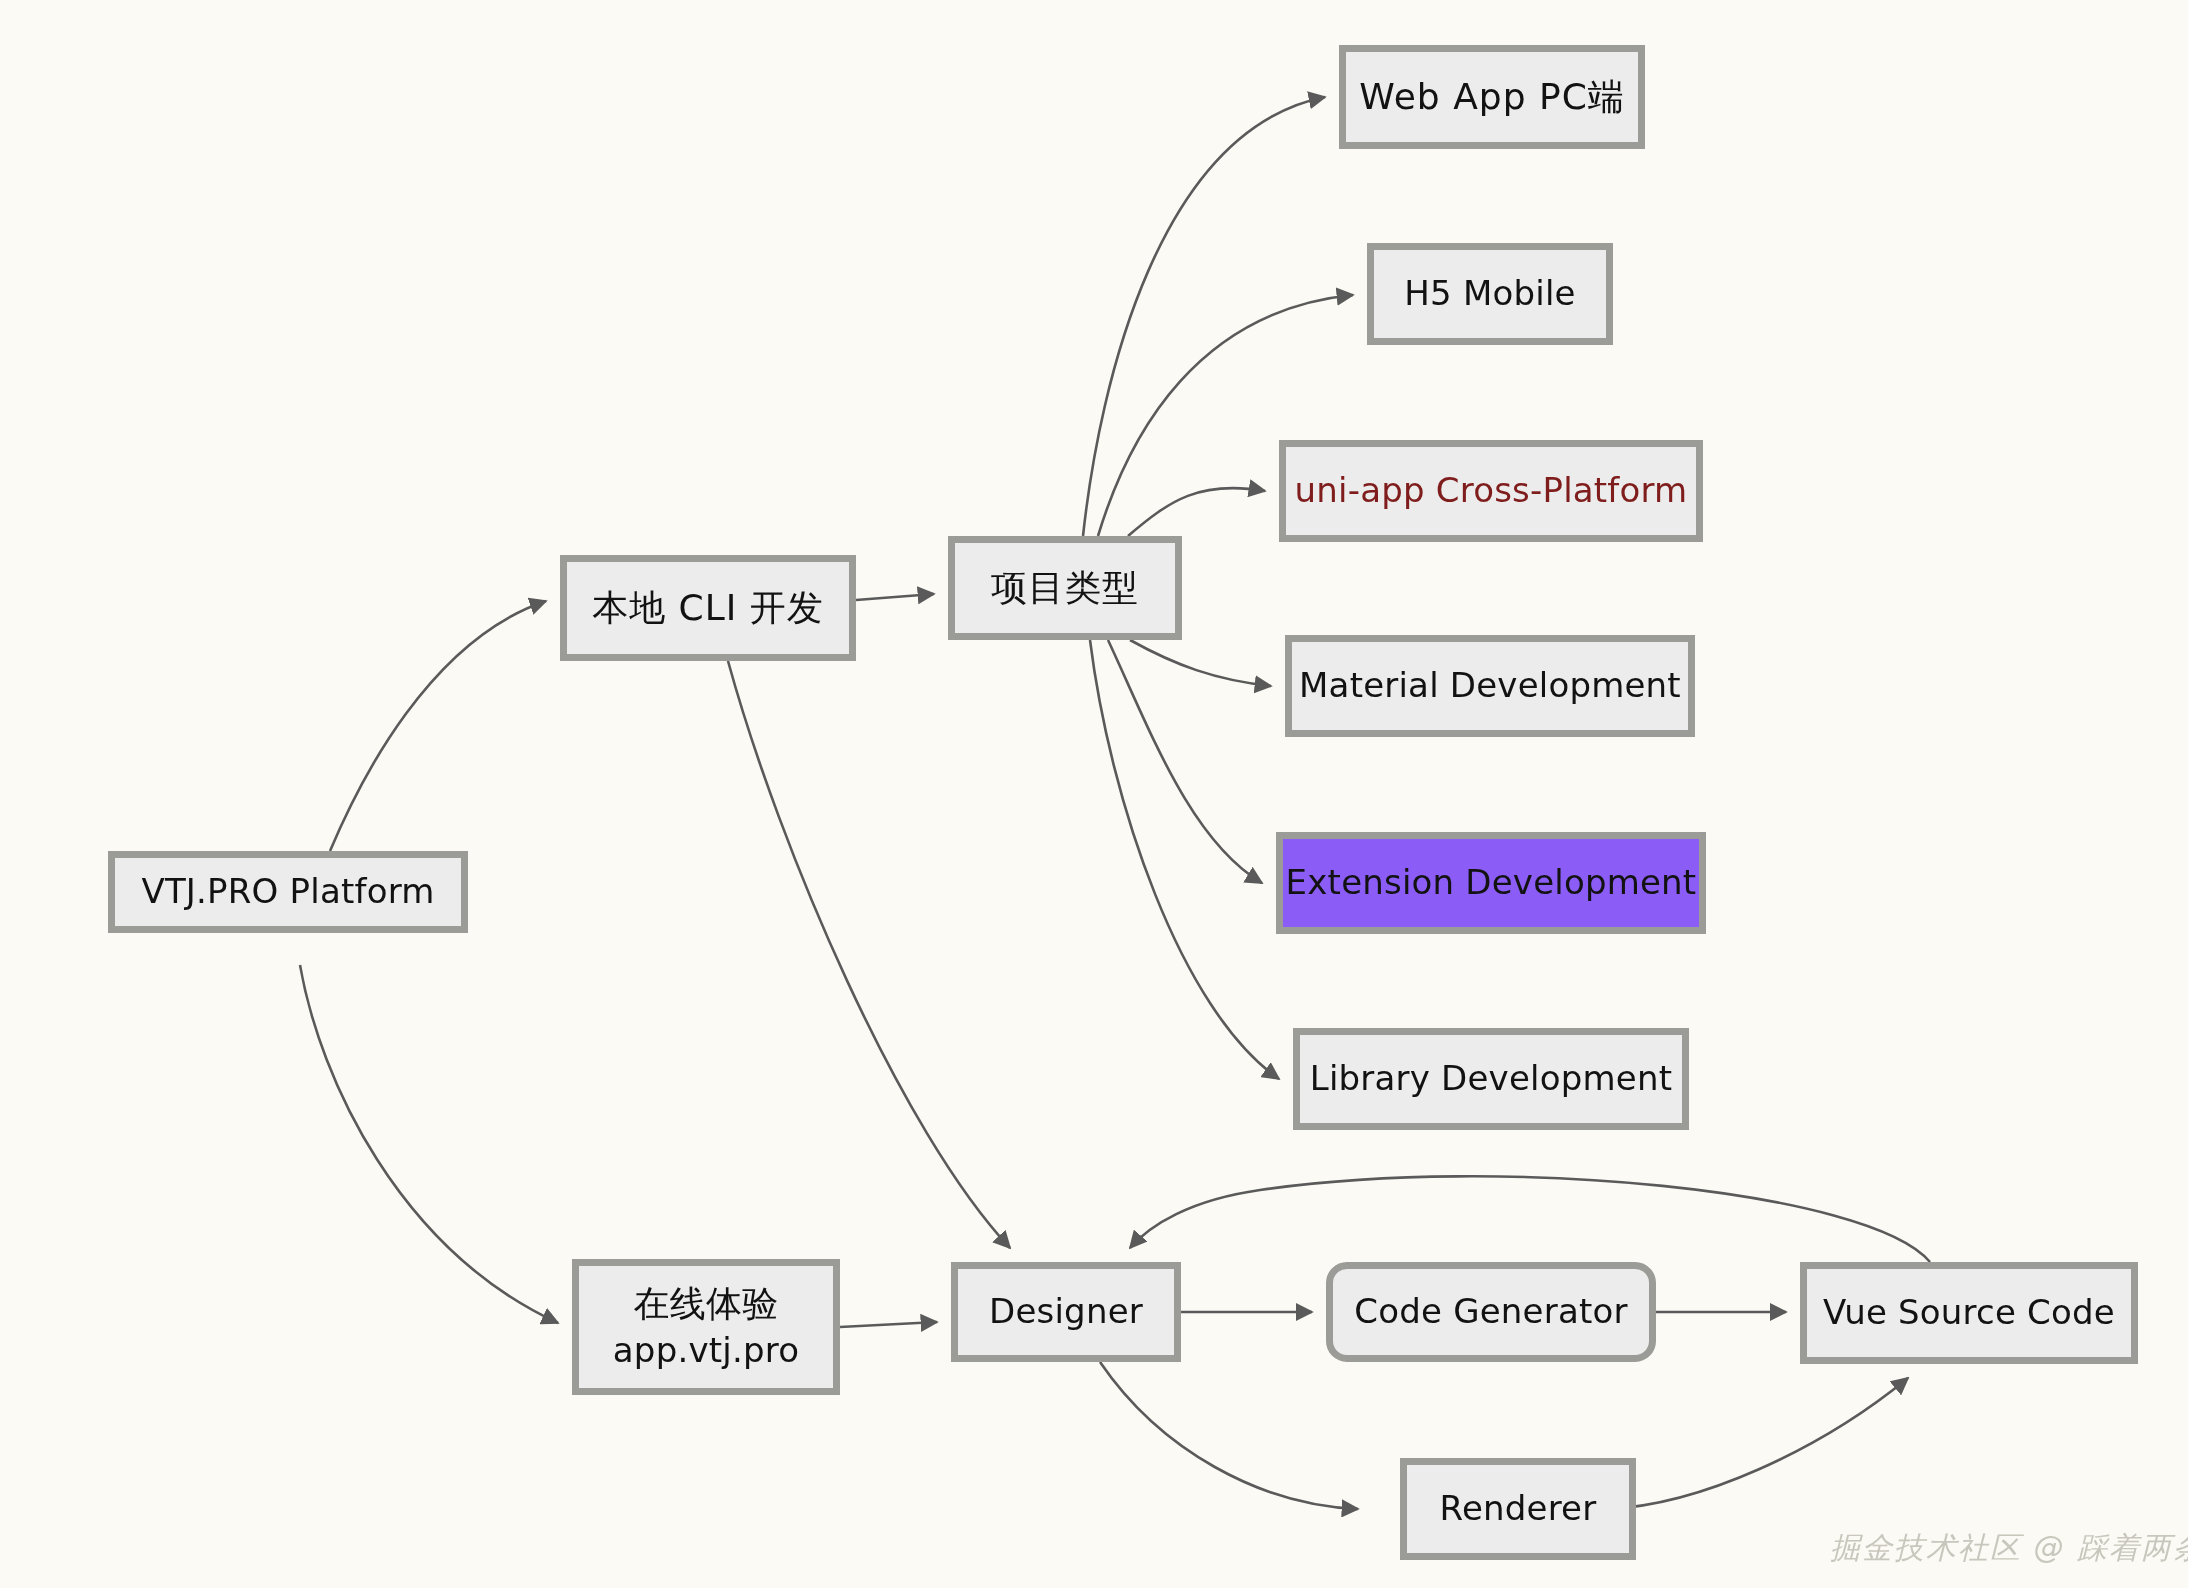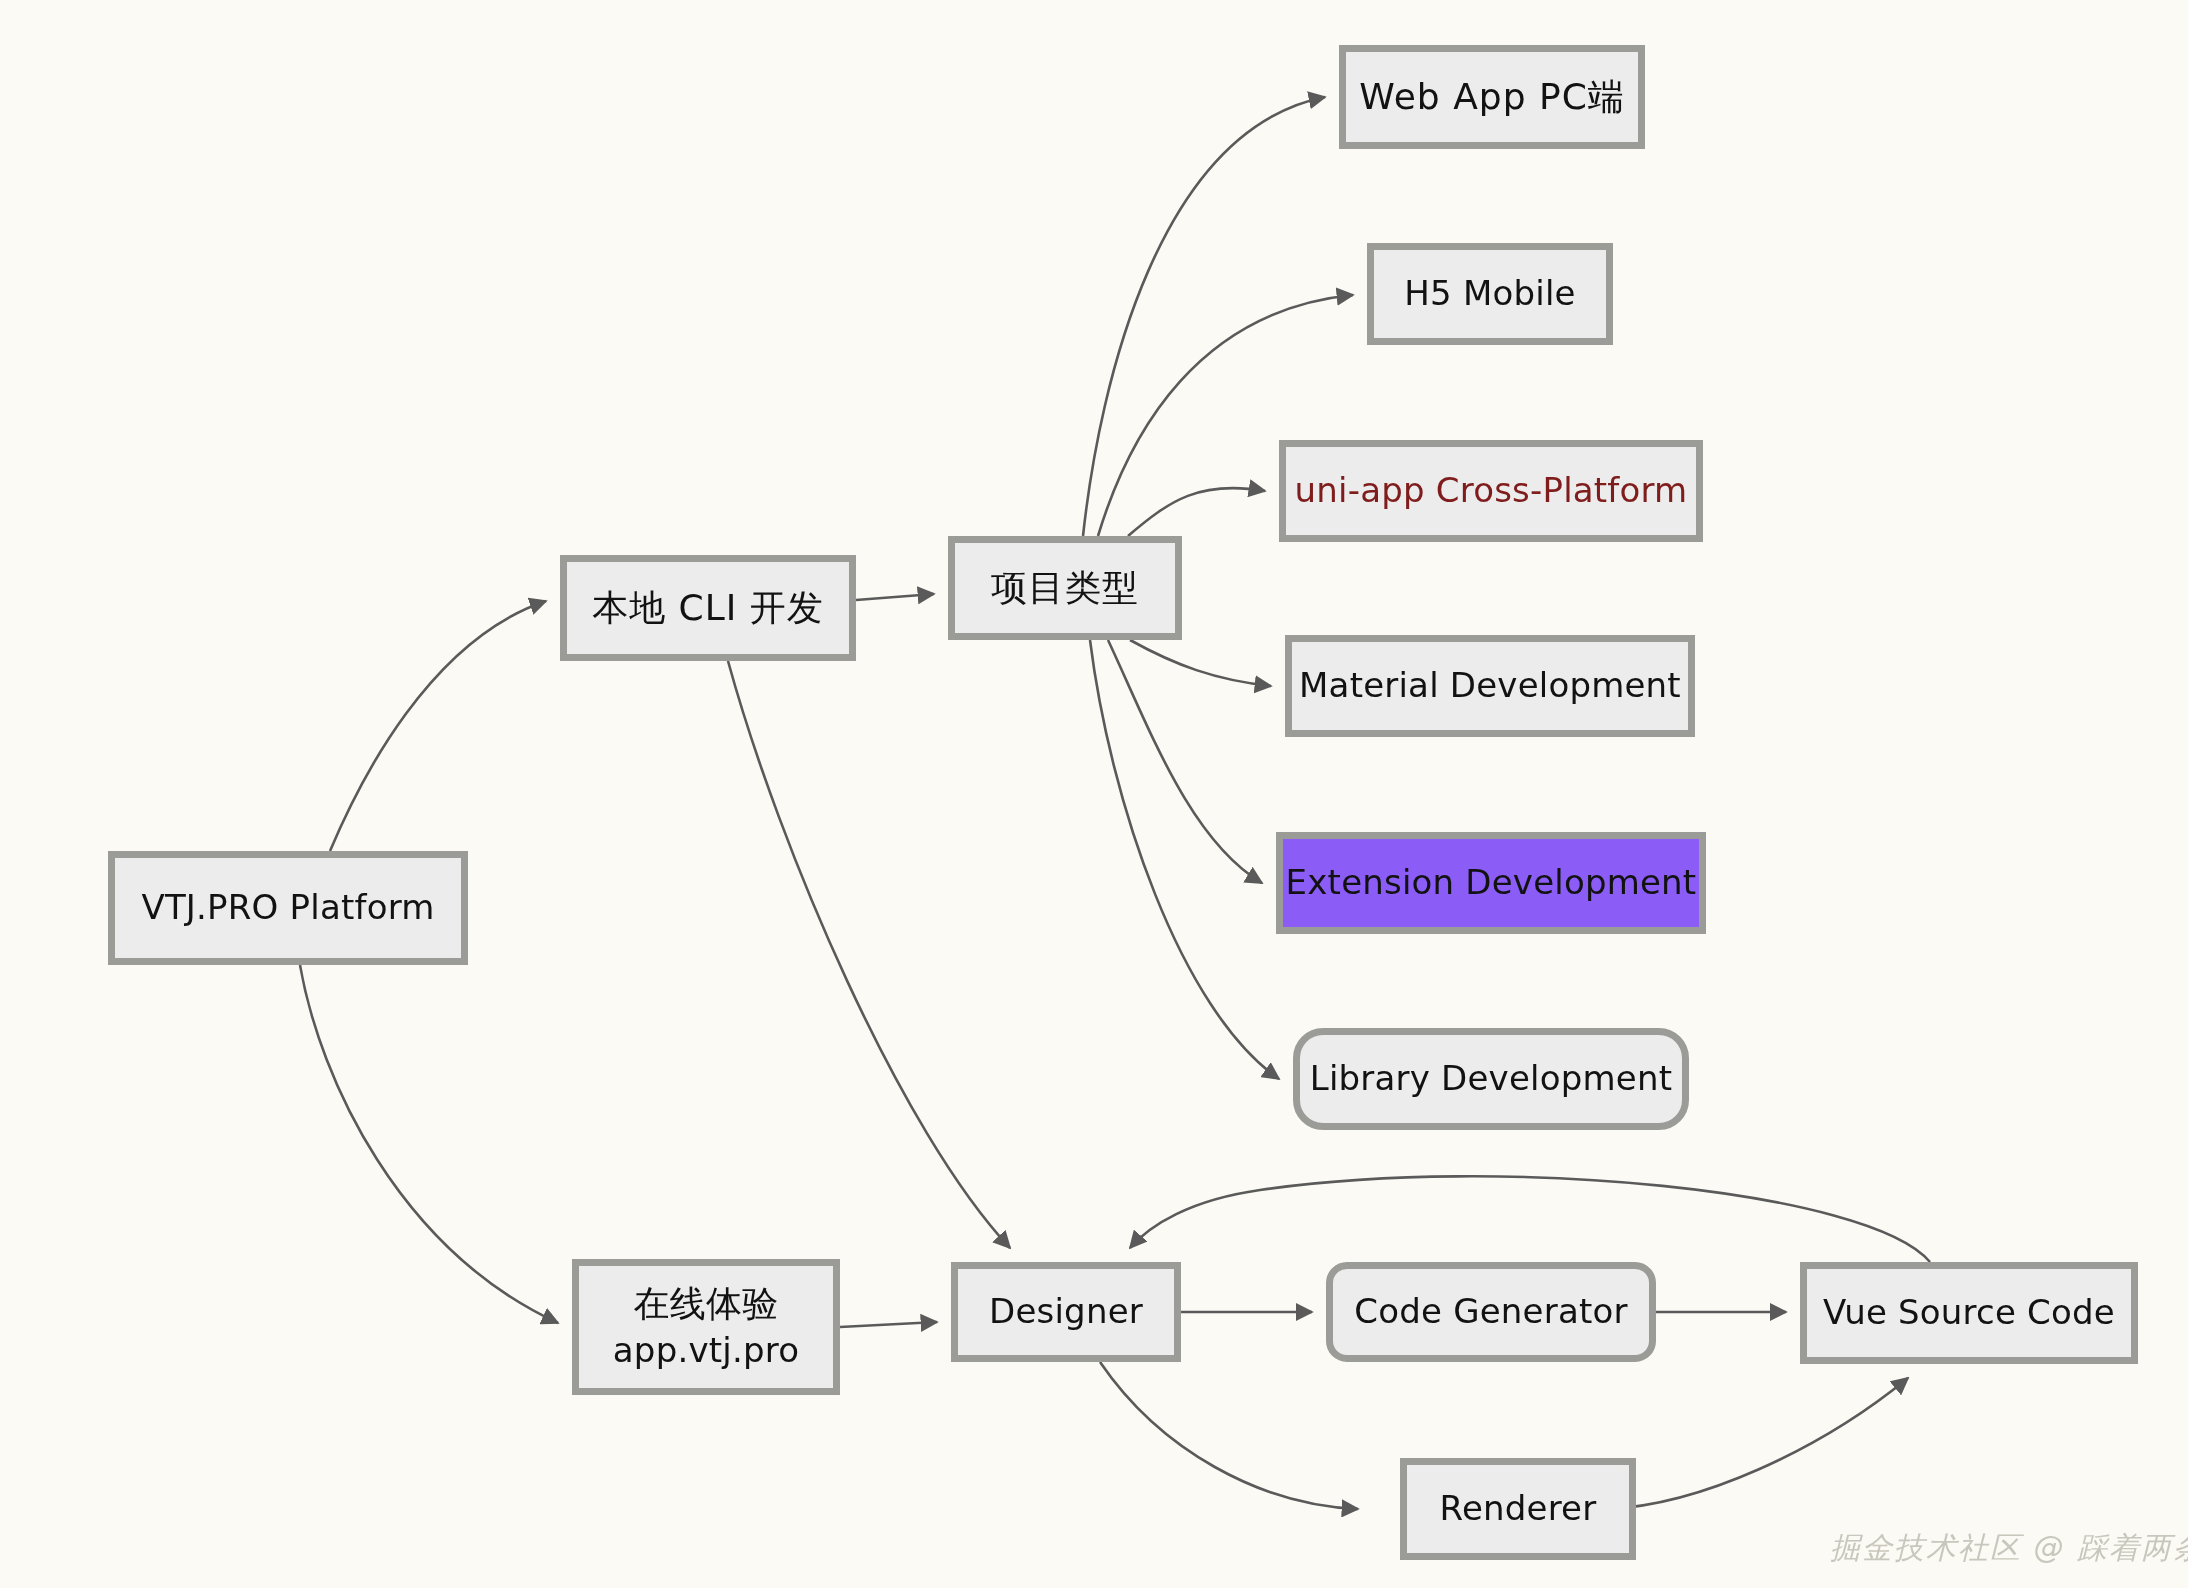--- a/index.html
+++ b/index.html
@@ -82,21 +82,21 @@
         <path d="M 840 1327 L 937 1322" marker-end="url(#arrow)"></path>
         <path d="M 1181 1312 L 1312 1312" marker-end="url(#arrow)"></path>
         <path d="M 1656 1312 L 1786 1312" marker-end="url(#arrow)"></path>
         <path d="M 1100 1362 C 1160 1450, 1260 1505, 1358 1509" marker-end="url(#arrow)"></path>
         <path d="M 1608 1509 C 1700 1505, 1820 1450, 1908 1378" marker-end="url(#arrow)"></path>
         <path d="M 1930 1262 C 1870 1190, 1500 1155, 1260 1190 C 1190 1200, 1150 1225, 1130 1248" marker-end="url(#arrow)"></path>
       </g>
   </svg>
 
   <div id="node-layer">
-      <div class="node" style="left: 108px; top: 851px; width: 360px; height: 114px; background: rgb(236, 236, 236); border-color: rgb(155, 155, 151); color: rgb(18, 18, 18);">
+      <div class="node" style="left: 108px; top: 851px; width: 360px; height: 82px; background: rgb(236, 236, 236); border-color: rgb(155, 155, 151); color: rgb(18, 18, 18);">
         <span>VTJ.PRO Platform</span>
       </div>
       <div class="node cjk" style="left: 560px; top: 555px; width: 296px; height: 106px; background: rgb(236, 236, 236); border-color: rgb(155, 155, 151); color: rgb(18, 18, 18);">
         <span>本地 CLI 开发</span>
       </div>
       <div class="node cjk" style="left: 948px; top: 536px; width: 234px; height: 104px; background: rgb(236, 236, 236); border-color: rgb(155, 155, 151); color: rgb(18, 18, 18);">
         <span>项目类型</span>
       </div>
       <div class="node cjk" style="left: 1339px; top: 45px; width: 306px; height: 104px; background: rgb(236, 236, 236); border-color: rgb(155, 155, 151); color: rgb(18, 18, 18);">
         <span>Web App PC端</span>
@@ -106,21 +106,21 @@
       </div>
       <div class="node" style="left: 1279px; top: 440px; width: 424px; height: 102px; background: rgb(236, 236, 236); border-color: rgb(155, 155, 151); color: #7f1d1d;">
         <span>uni-app Cross-Platform</span>
       </div>
       <div class="node" style="left: 1285px; top: 635px; width: 410px; height: 102px; background: rgb(236, 236, 236); border-color: rgb(155, 155, 151); color: rgb(18, 18, 18);">
         <span>Material Development</span>
       </div>
       <div class="node" style="left: 1276px; top: 832px; width: 430px; height: 102px; background: #8b5cf6; border-color: rgb(155, 155, 151); color: rgb(18, 18, 18);">
         <span>Extension Development</span>
       </div>
-      <div class="node" style="left: 1293px; top: 1028px; width: 396px; height: 102px; background: rgb(236, 236, 236); border-color: rgb(155, 155, 151); color: rgb(18, 18, 18); border-radius: 30px;">
+      <div class="node" style="left: 1293px; top: 1028px; width: 396px; height: 102px; background: rgb(236, 236, 236); border-color: rgb(155, 155, 151); color: rgb(18, 18, 18);">
         <span>Library Development</span>
       </div>
       <div class="node" style="left: 572px; top: 1259px; width: 268px; height: 136px; background: rgb(236, 236, 236); border-color: rgb(155, 155, 151); color: rgb(18, 18, 18);">
         <span style="font-size: 36px;">在线体验</span>
         <span class="line2">app.vtj.pro</span>
       </div>
       <div class="node" style="left: 951px; top: 1262px; width: 230px; height: 100px; background: rgb(236, 236, 236); border-color: rgb(155, 155, 151); color: rgb(18, 18, 18);">
         <span>Designer</span>
       </div>
       <div class="node" style="left: 1326px; top: 1262px; width: 330px; height: 100px; background: rgb(236, 236, 236); border-color: rgb(155, 155, 151); color: rgb(18, 18, 18); border-radius: 21px;">

